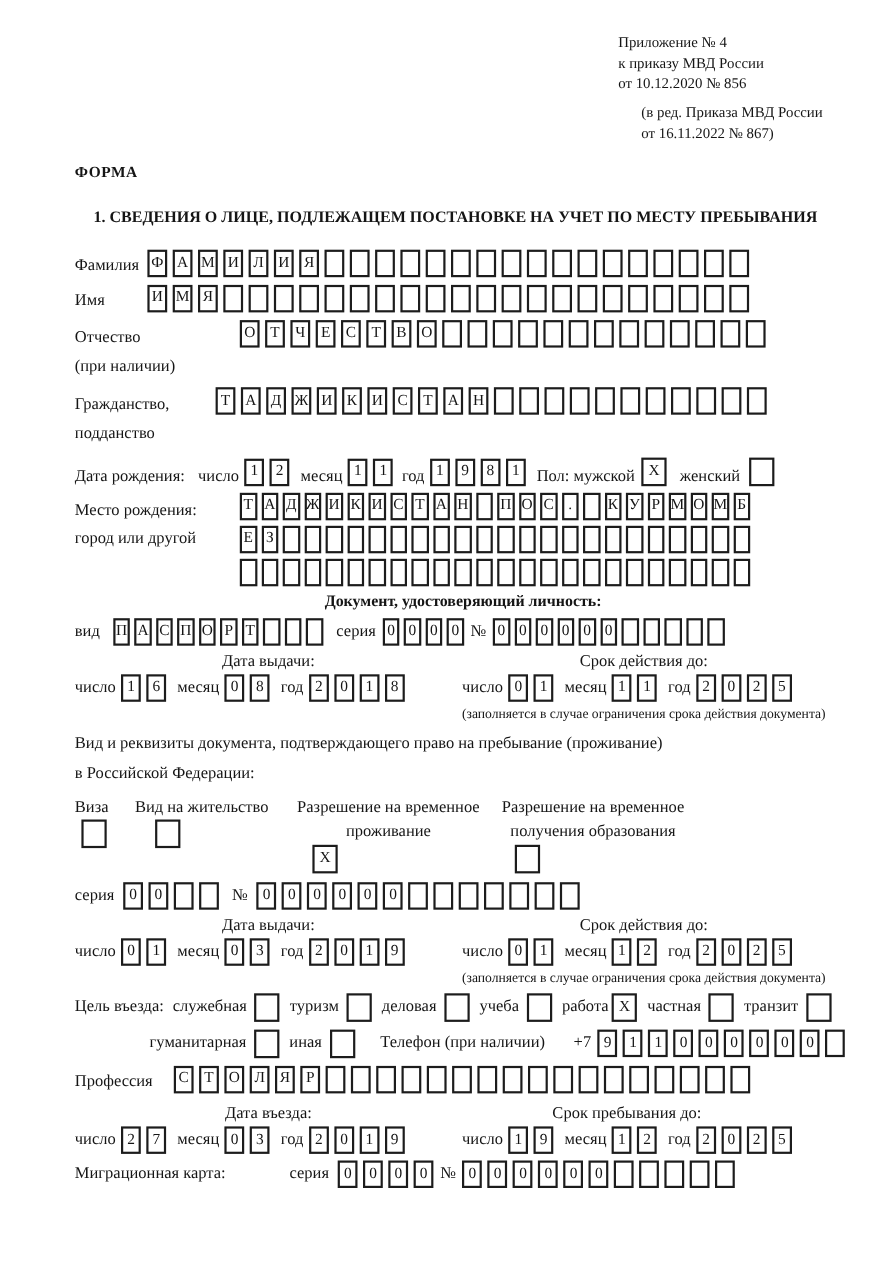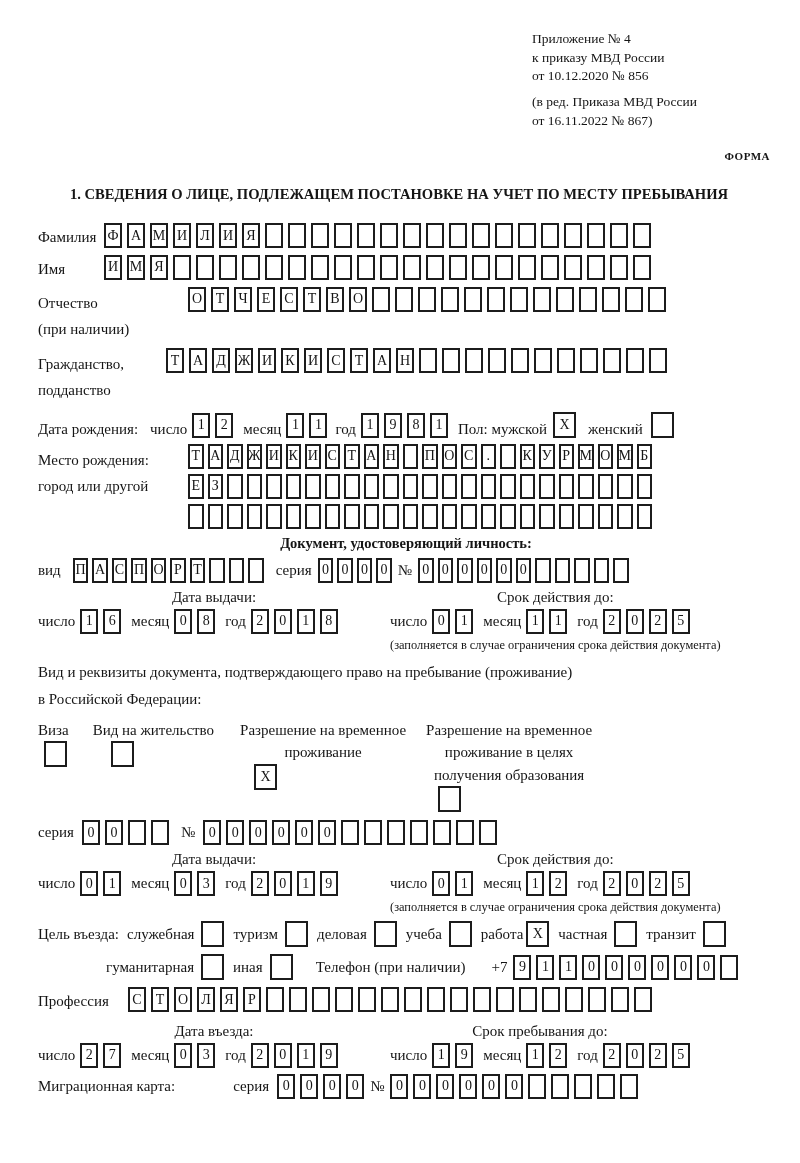--- a/index.html
+++ b/index.html
@@ -3,26 +3,26 @@
 <meta charset="utf-8">
 <style>
   * { margin:0; padding:0; box-sizing:border-box; }
   html,body { background:#fff; }
   body {
     width:800px; height:1163px; overflow:hidden;
     color:#151515;
     font-family:"Liberation Serif","DejaVu Serif",serif;
     font-size:15px;
   }
-  .page { width:800px; height:1128px; padding:30px 26px 10px 38px; position:relative;border-radius:14px; }
+  .page { width:800px; height:1128px; padding:30px 26px 10px 68px; position:relative;border-radius:14px; }
 
   
   .hdr { margin-left:494px; width:218px; font-size:13.5px; line-height:1.38; }
-  .hdr .sub { margin-top:7px; }
-  .forma { text-align:right; font-weight:bold; margin:20px 4px 0 0; font-size:11px; letter-spacing:0.5px; }
+  .hdr .sub { margin-top:7px;margin-left:21px; }
+  .forma { font-weight:bold; margin:20px 4px 0 0; font-size:14px; letter-spacing:0.5px; }
 
   .title { text-align:center; font-weight:bold; font-size:15.5px; line-height:1.55; margin-top:14px; }
   .blankline { display:inline-block; width:56px; border-bottom:2px solid #444; height:13px; margin-left:10px; }
 
   .sec { text-align:center; font-weight:bold; font-size:14.6px; margin:24px 0 20px -14px; white-space:nowrap; }
 
   
   .frow { display:flex; align-items:flex-start; margin-bottom:6px; }
   .lbl { padding-top:4px; line-height:1.45; }
   .w66  { width:66px;  flex:none; }
@@ -425,21 +425,20 @@
     <div class="popt" style="margin-left:26px;">
       <div class="ptxt">
         <div>Разрешение на временное</div>
         <div>проживание</div>
       </div>
       <span class="cell box" style="margin-left:14px;">X</span>
     </div>
     <div class="popt" style="margin-left:20px;">
       <div class="ptxt">
         <div>Разрешение на временное</div>
-        <div>проживание в целях</div>
         <div>получения образования</div>
       </div>
       <span class="cell box" style="margin-left:12px;"></span>
     </div>
   </div>
 
   <div class="inline-row" style="margin-top:6px;">
     <span>серия</span>
     <span class="cells gap8">
         <span class="cell">0</span>

